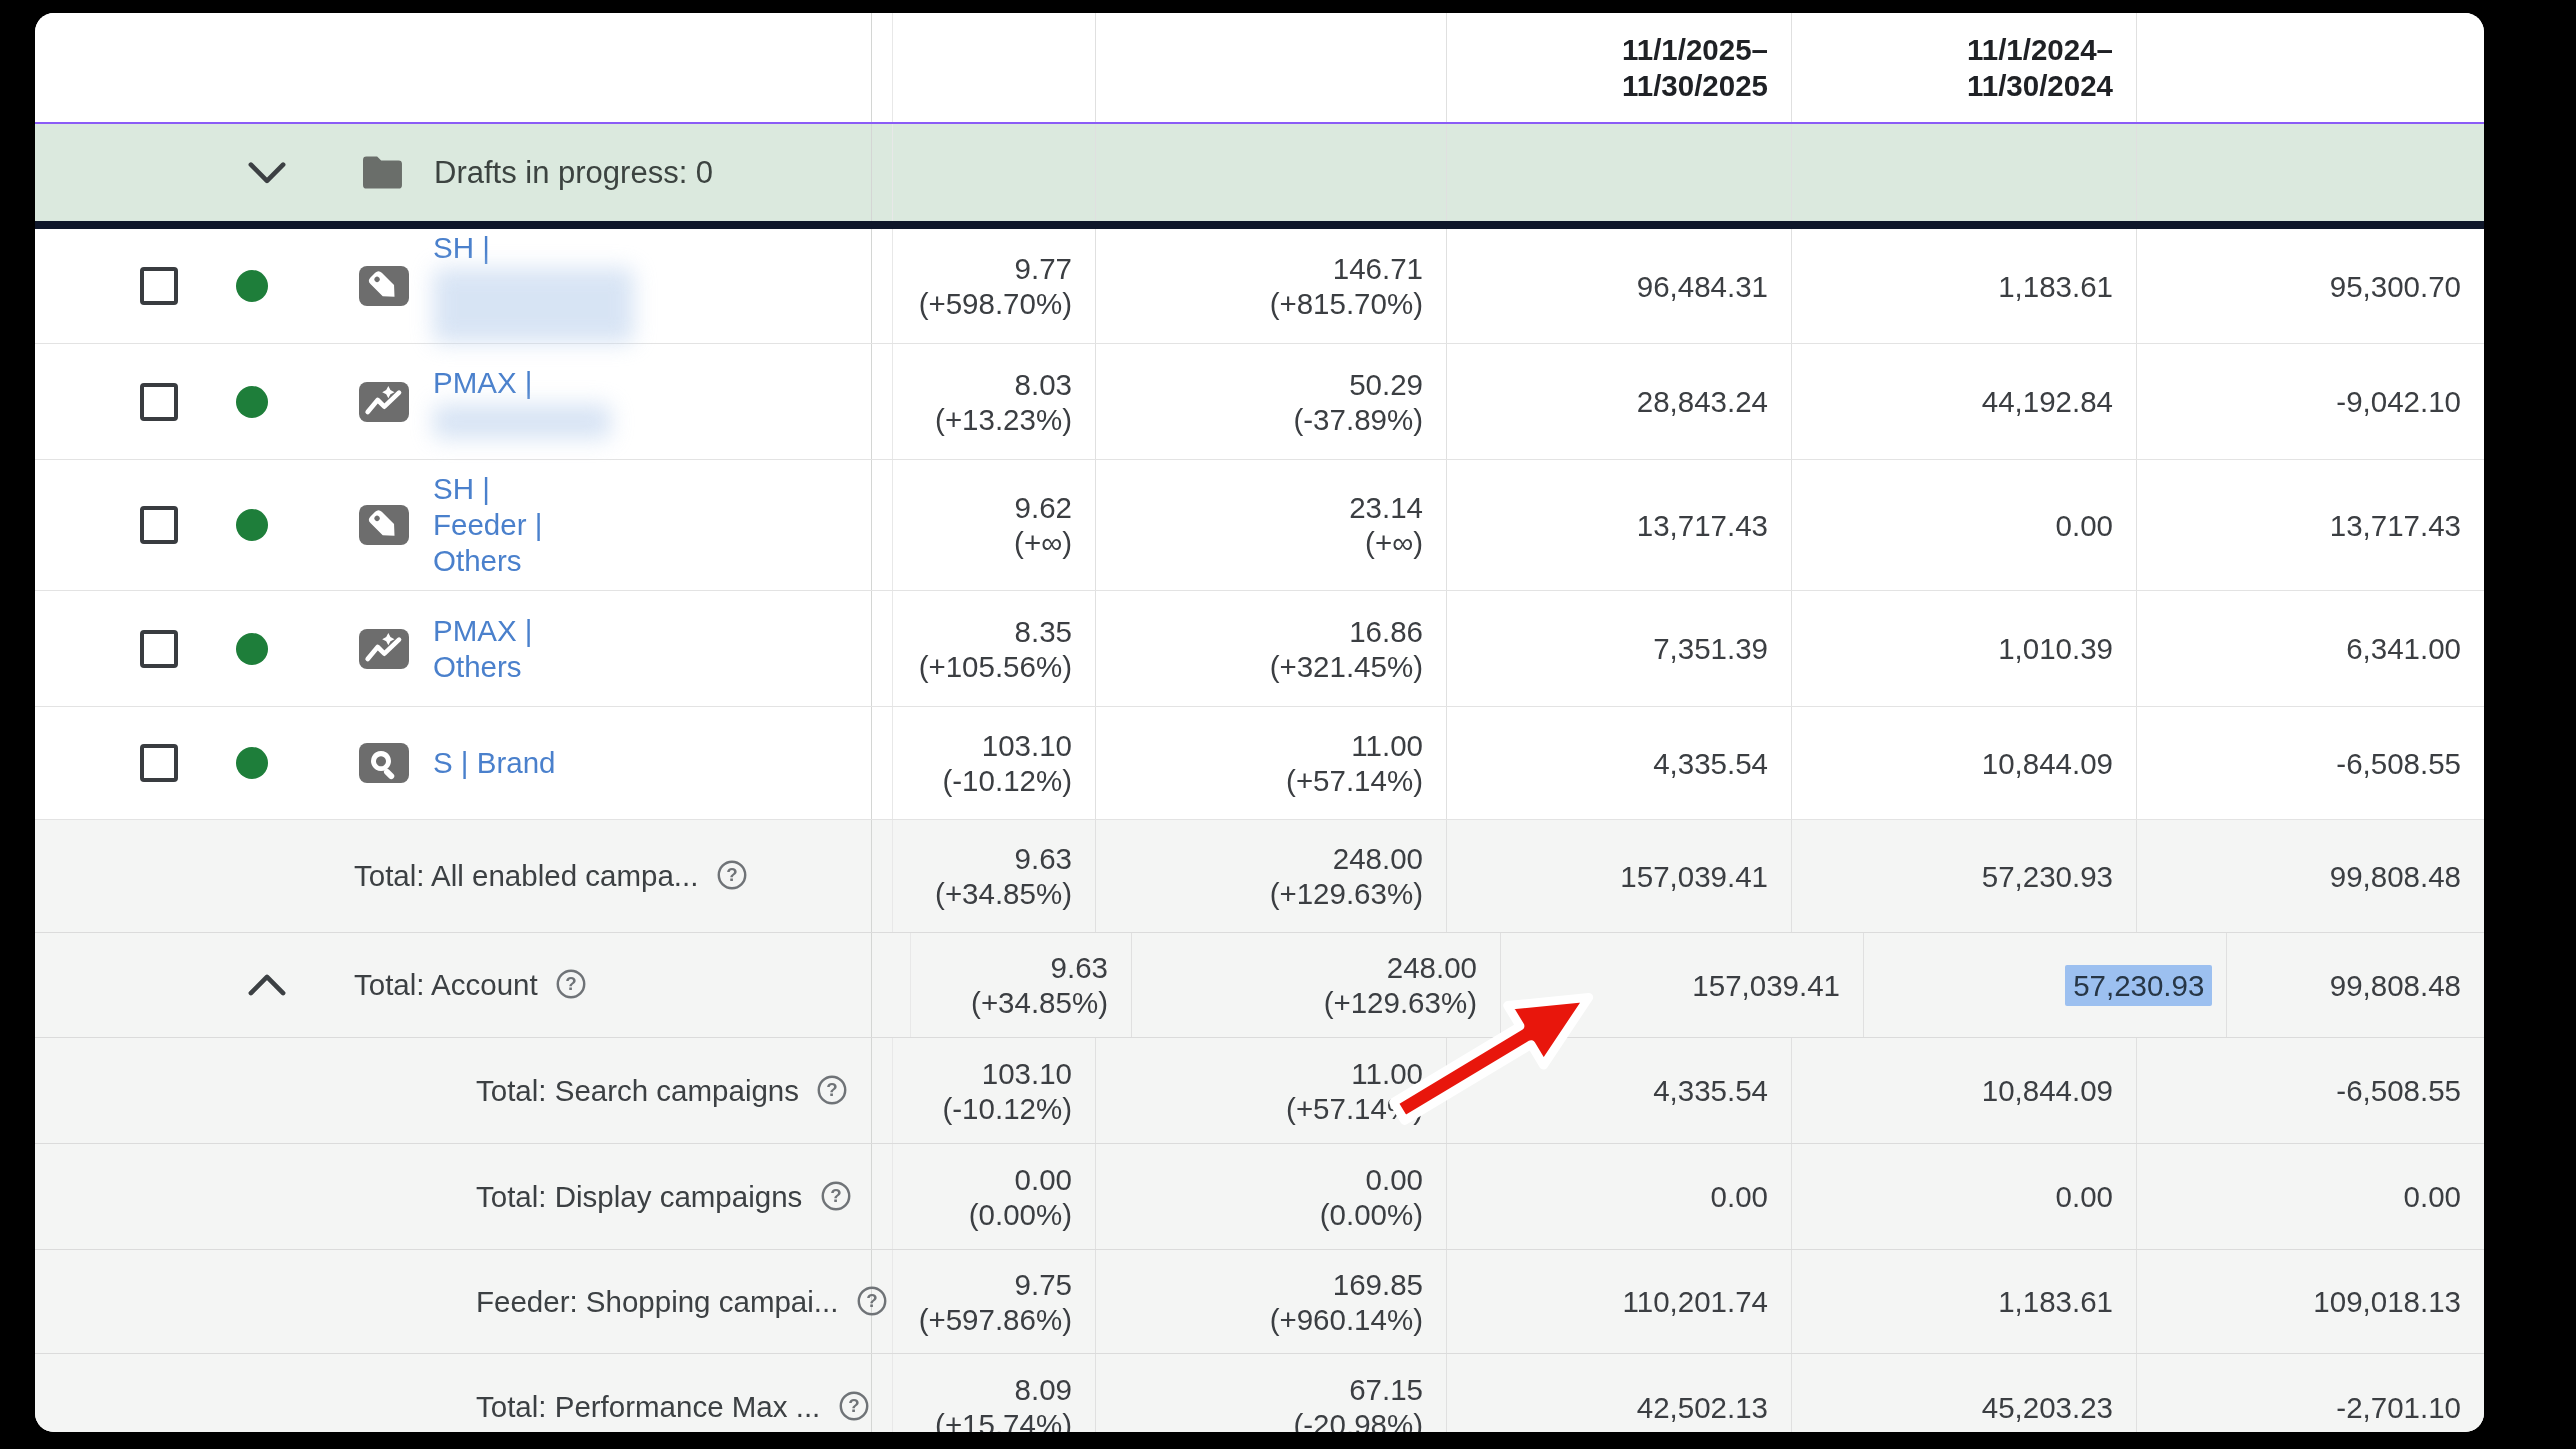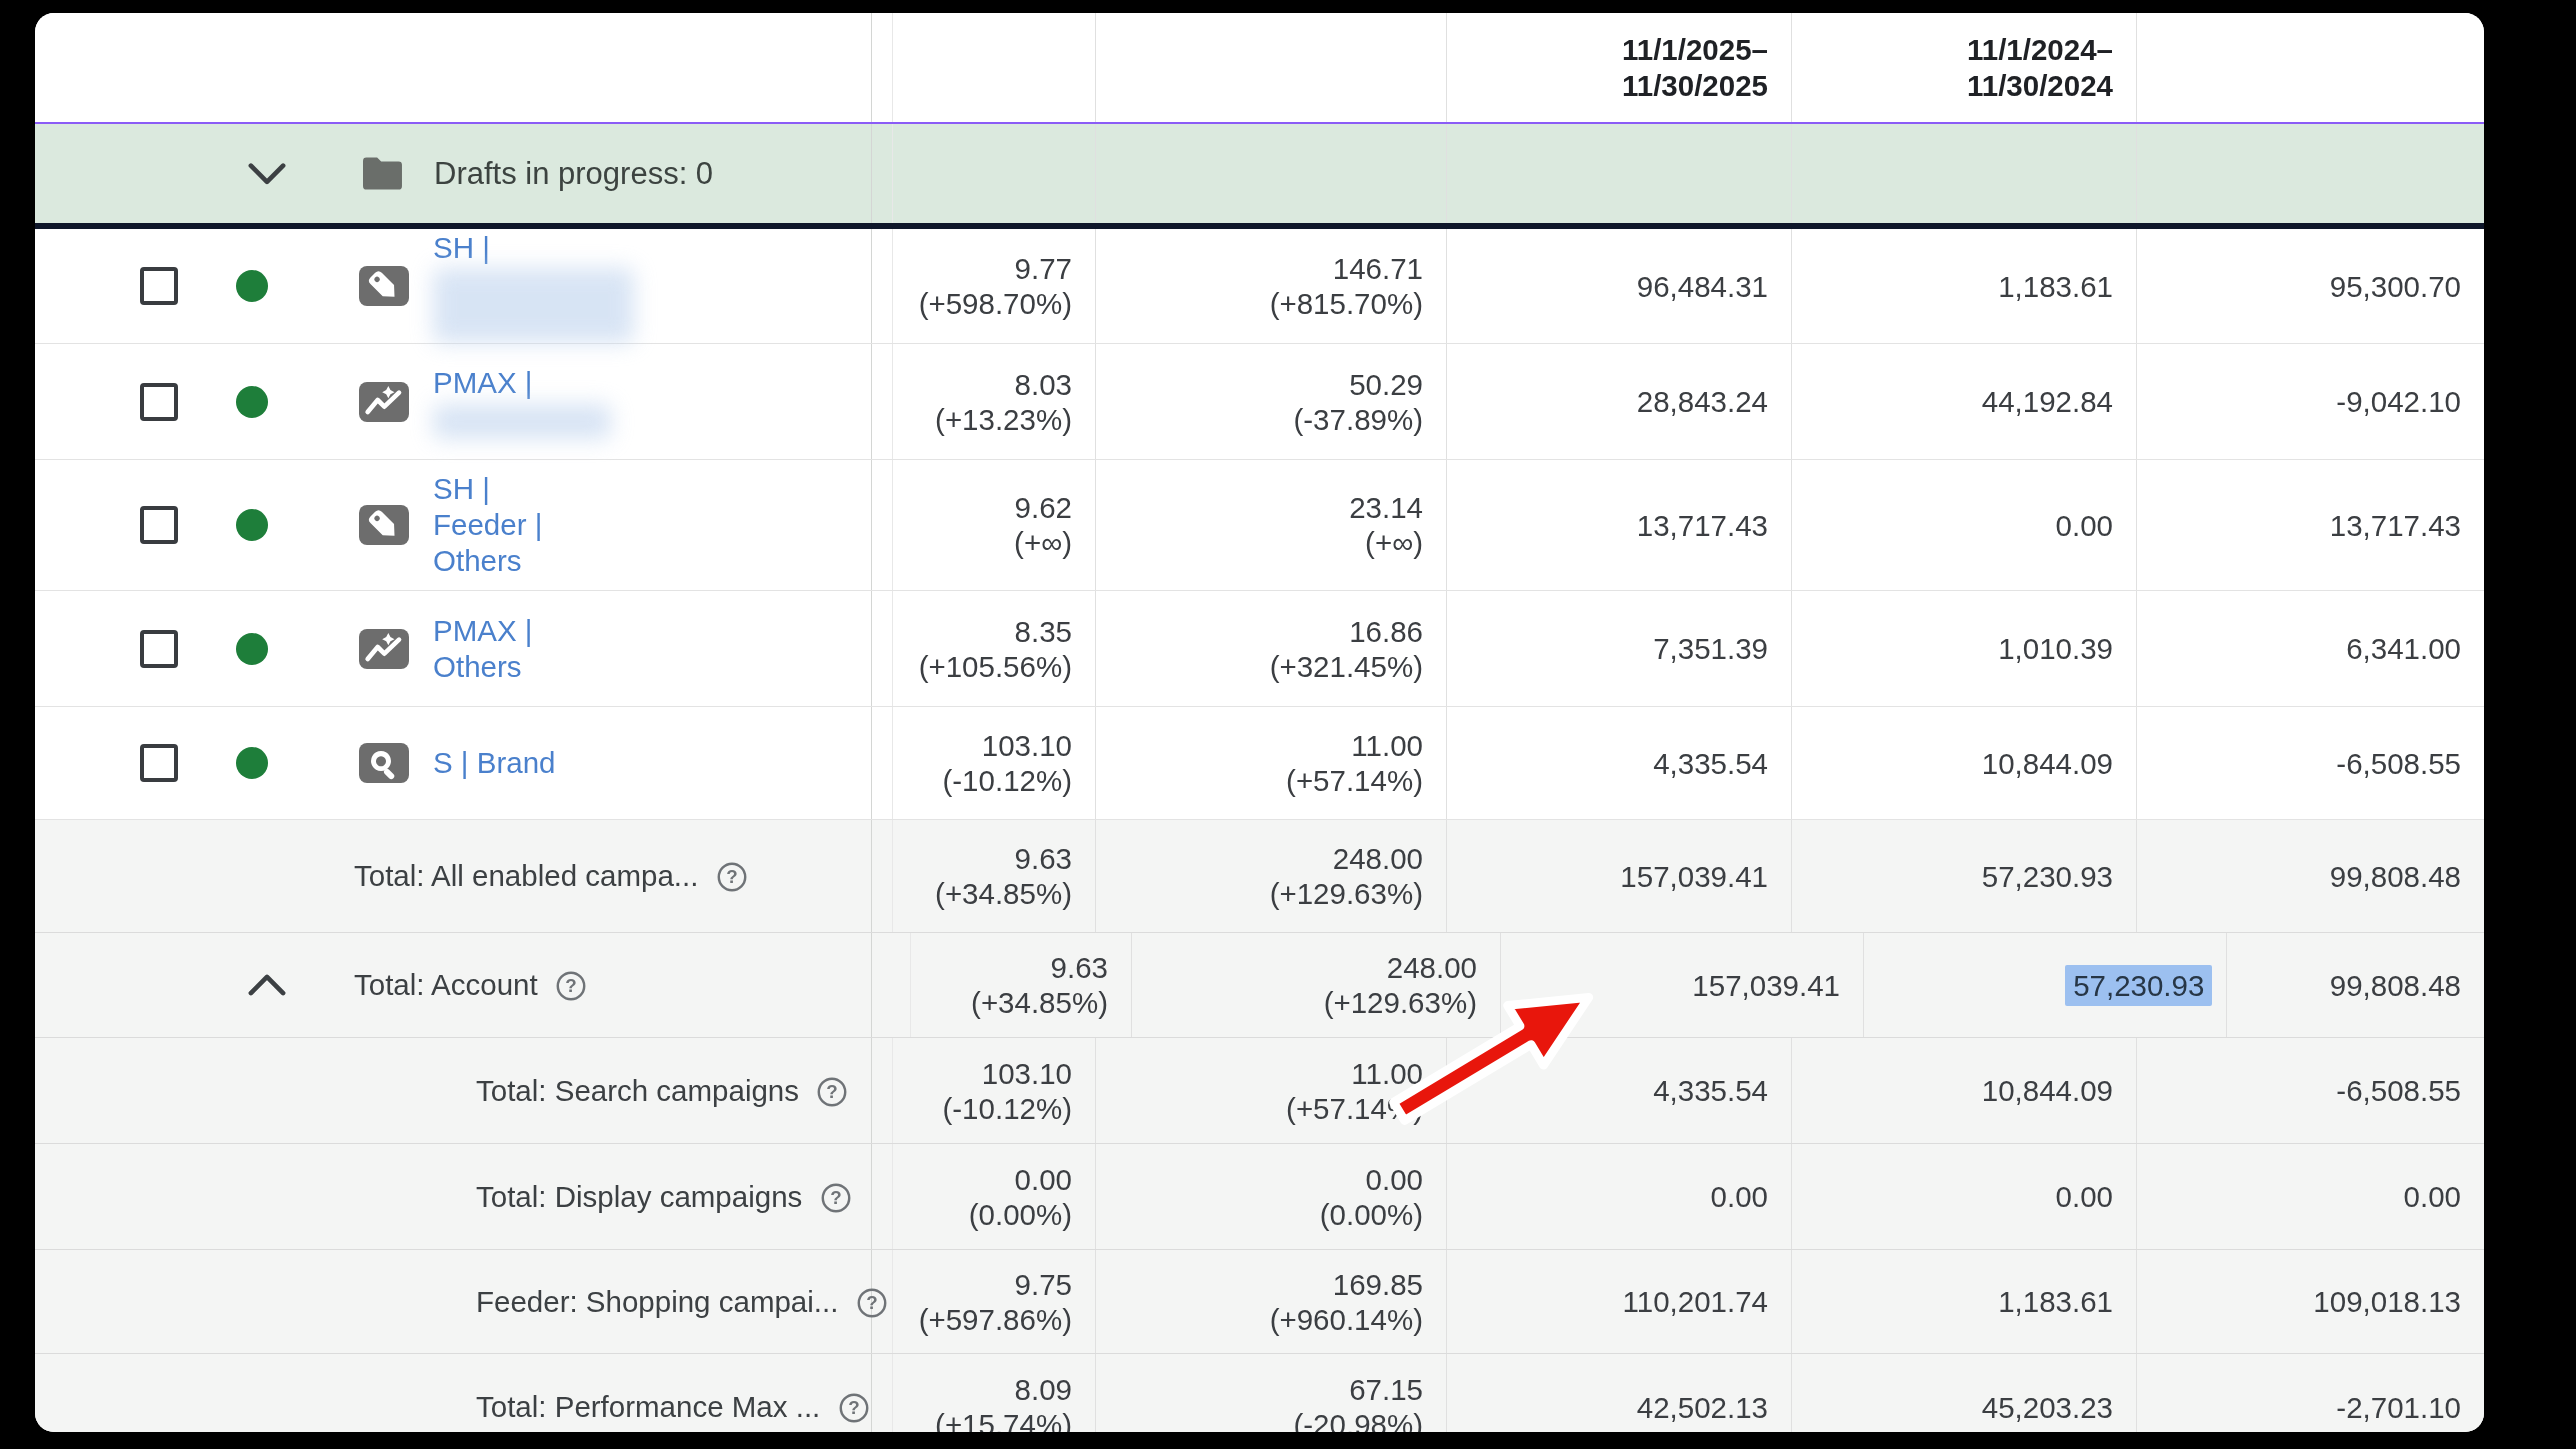--- a/index.html
+++ b/index.html
@@ -14,40 +14,40 @@
   .c-name{width:837px;justify-content:flex-start;padding-right:0;border-right-color:#d4d6d4;}
   .c-gap{width:21px;padding-right:0;border-right-color:#e8e8e8;}
   .c-a{width:203px;}
   .c-b{width:351px;}
   .c-cur{width:345px;}
   .c-prev{width:345px;}
   .c-change{flex:1;border-right:none;}
   .header-row{height:111px;border-bottom:2px solid #8b5cf6;background:#fff;}
   .header-row .cell{align-items:center;}
   .hdr-text{font-size:29.5px;line-height:36px;font-weight:700;color:#1f2125;text-align:right;}
-  .drafts-row{height:105px;background:var(--drafts-green);border-bottom:6px solid #0f172a;}
+  .drafts-row{height:105px;background:var(--drafts-green);border-bottom:8px solid #0f172a;}
   .campaign-row{background:#fff;}
   .total-row{background:#f4f5f4;border-bottom:1.3px solid #dbdbdb;}
   .num-stack{display:flex;flex-direction:column;align-items:flex-end;}
   .num{font-size:29.5px;line-height:35px;color:#3b3e42;white-space:nowrap;}
   .pct{font-size:29.5px;line-height:35px;color:#3b3e42;white-space:nowrap;}
   .hl{background:var(--row-highlight);padding:2.7px 8px;margin:-2.7px -9.4px -2.7px 0;border-radius:2px;color:#273646;}
   .checkbox{width:30px;height:30px;border:4px solid #393c40;border-radius:4px;background:#fff;
             margin-left:105px;flex:none;}
   .status-dot{width:32px;height:32px;border-radius:50%;background:var(--status-green);
               margin-left:58px;flex:none;}
   .type-icon{margin-left:91px;flex:none;width:50px;height:40px;}
   .name-block{margin-left:24px;display:flex;flex-direction:column;align-items:flex-start;}
   .name-line{font-size:29.5px;line-height:36px;color:var(--link-blue);white-space:nowrap;cursor:pointer;}
   .smudge{background:#c3d6ef;opacity:.65;filter:blur(10.7px);border-radius:6.7px;width:178px;height:35px;margin-top:2.7px;}
   .smudge.tall{width:201px;height:75px;}
   .chev{flex:none;margin-left:211px;width:42px;height:25.5px;cursor:pointer;}
   .folder{flex:none;margin-left:71px;width:47px;height:39px;}
   .drafts-label{margin-left:28px;font-size:31px;color:#3c4340;}
-  .tot-label-wrap{display:flex;align-items:flex-end;}
+  .tot-label-wrap{display:flex;align-items:flex-start;}
   .tot-label{font-size:29.5px;color:#3c4043;white-space:nowrap;}
   .tot-chev{position:absolute;left:211px;top:50%;transform:translateY(-50%);width:42px;height:25.5px;cursor:pointer;}
   .help{flex:none;margin-left:17.4px;width:32px;height:32px;cursor:pointer;}
   .ind-1{padding-left:319px;}
   .ind-2{padding-left:441px;}
   .arrow-overlay{position:absolute;inset:0;pointer-events:none;}
   .last-total{border-bottom:none;}
 </style>
 </head>
 <body>

